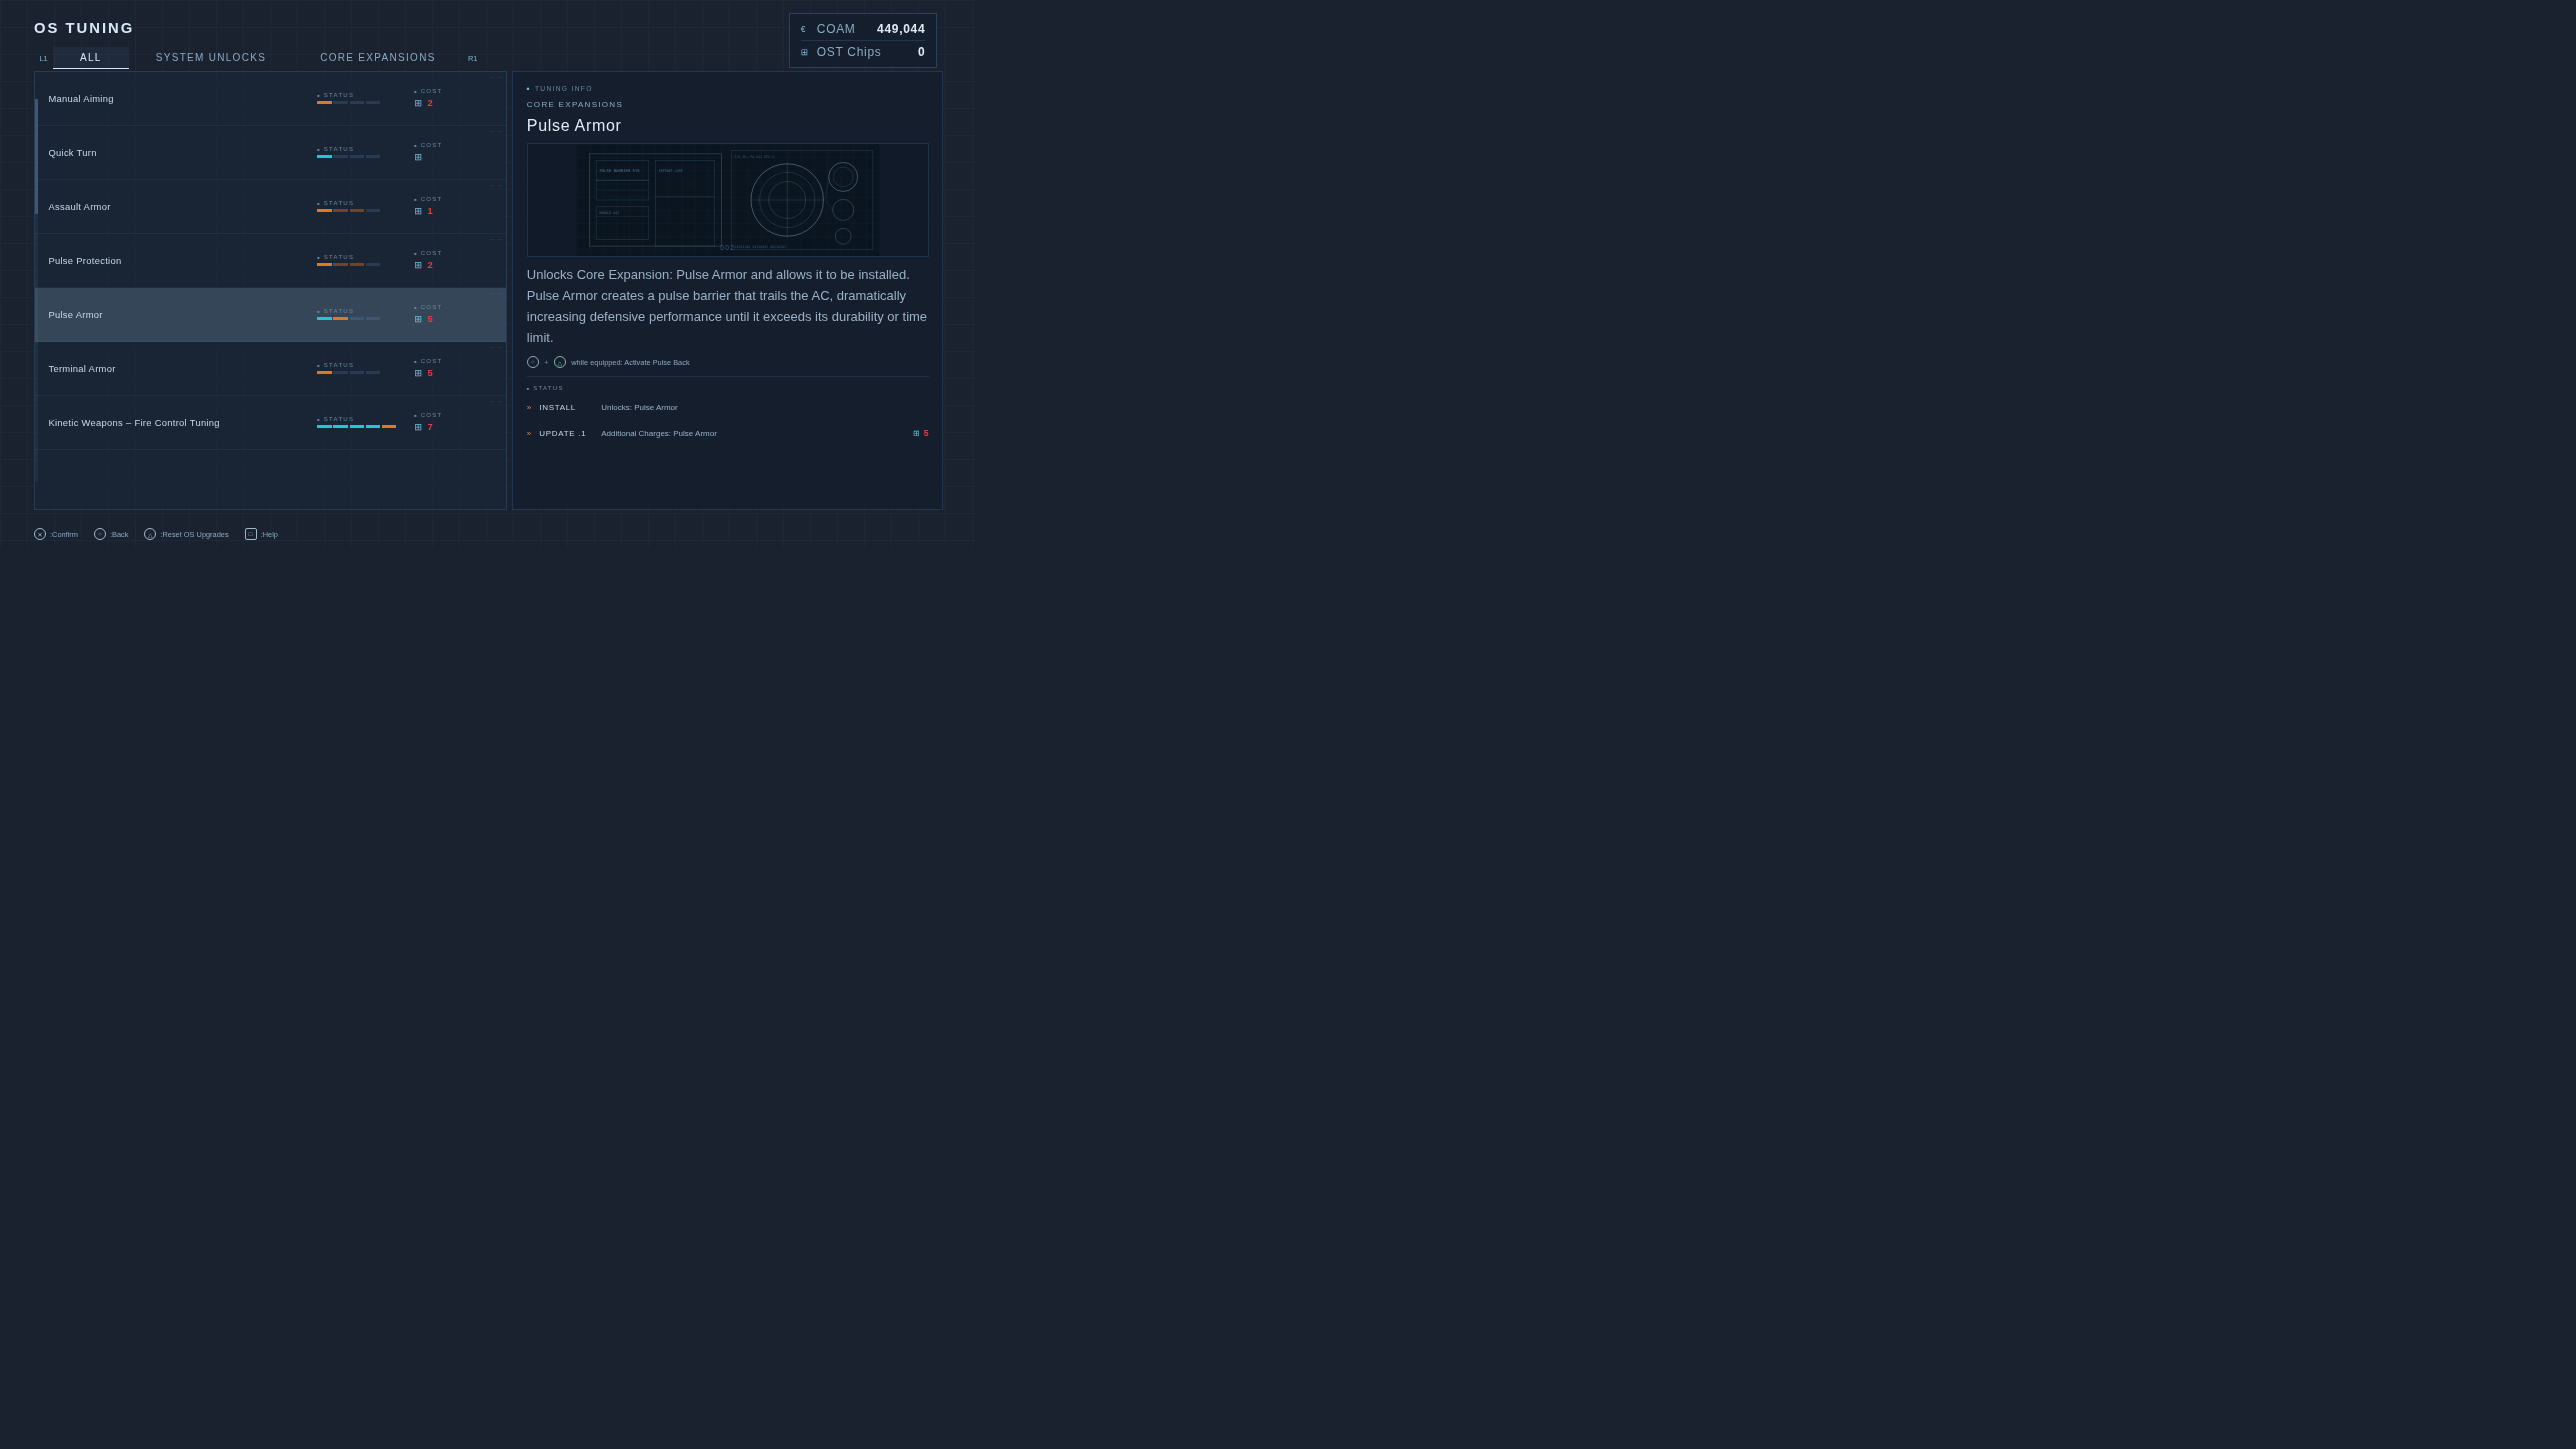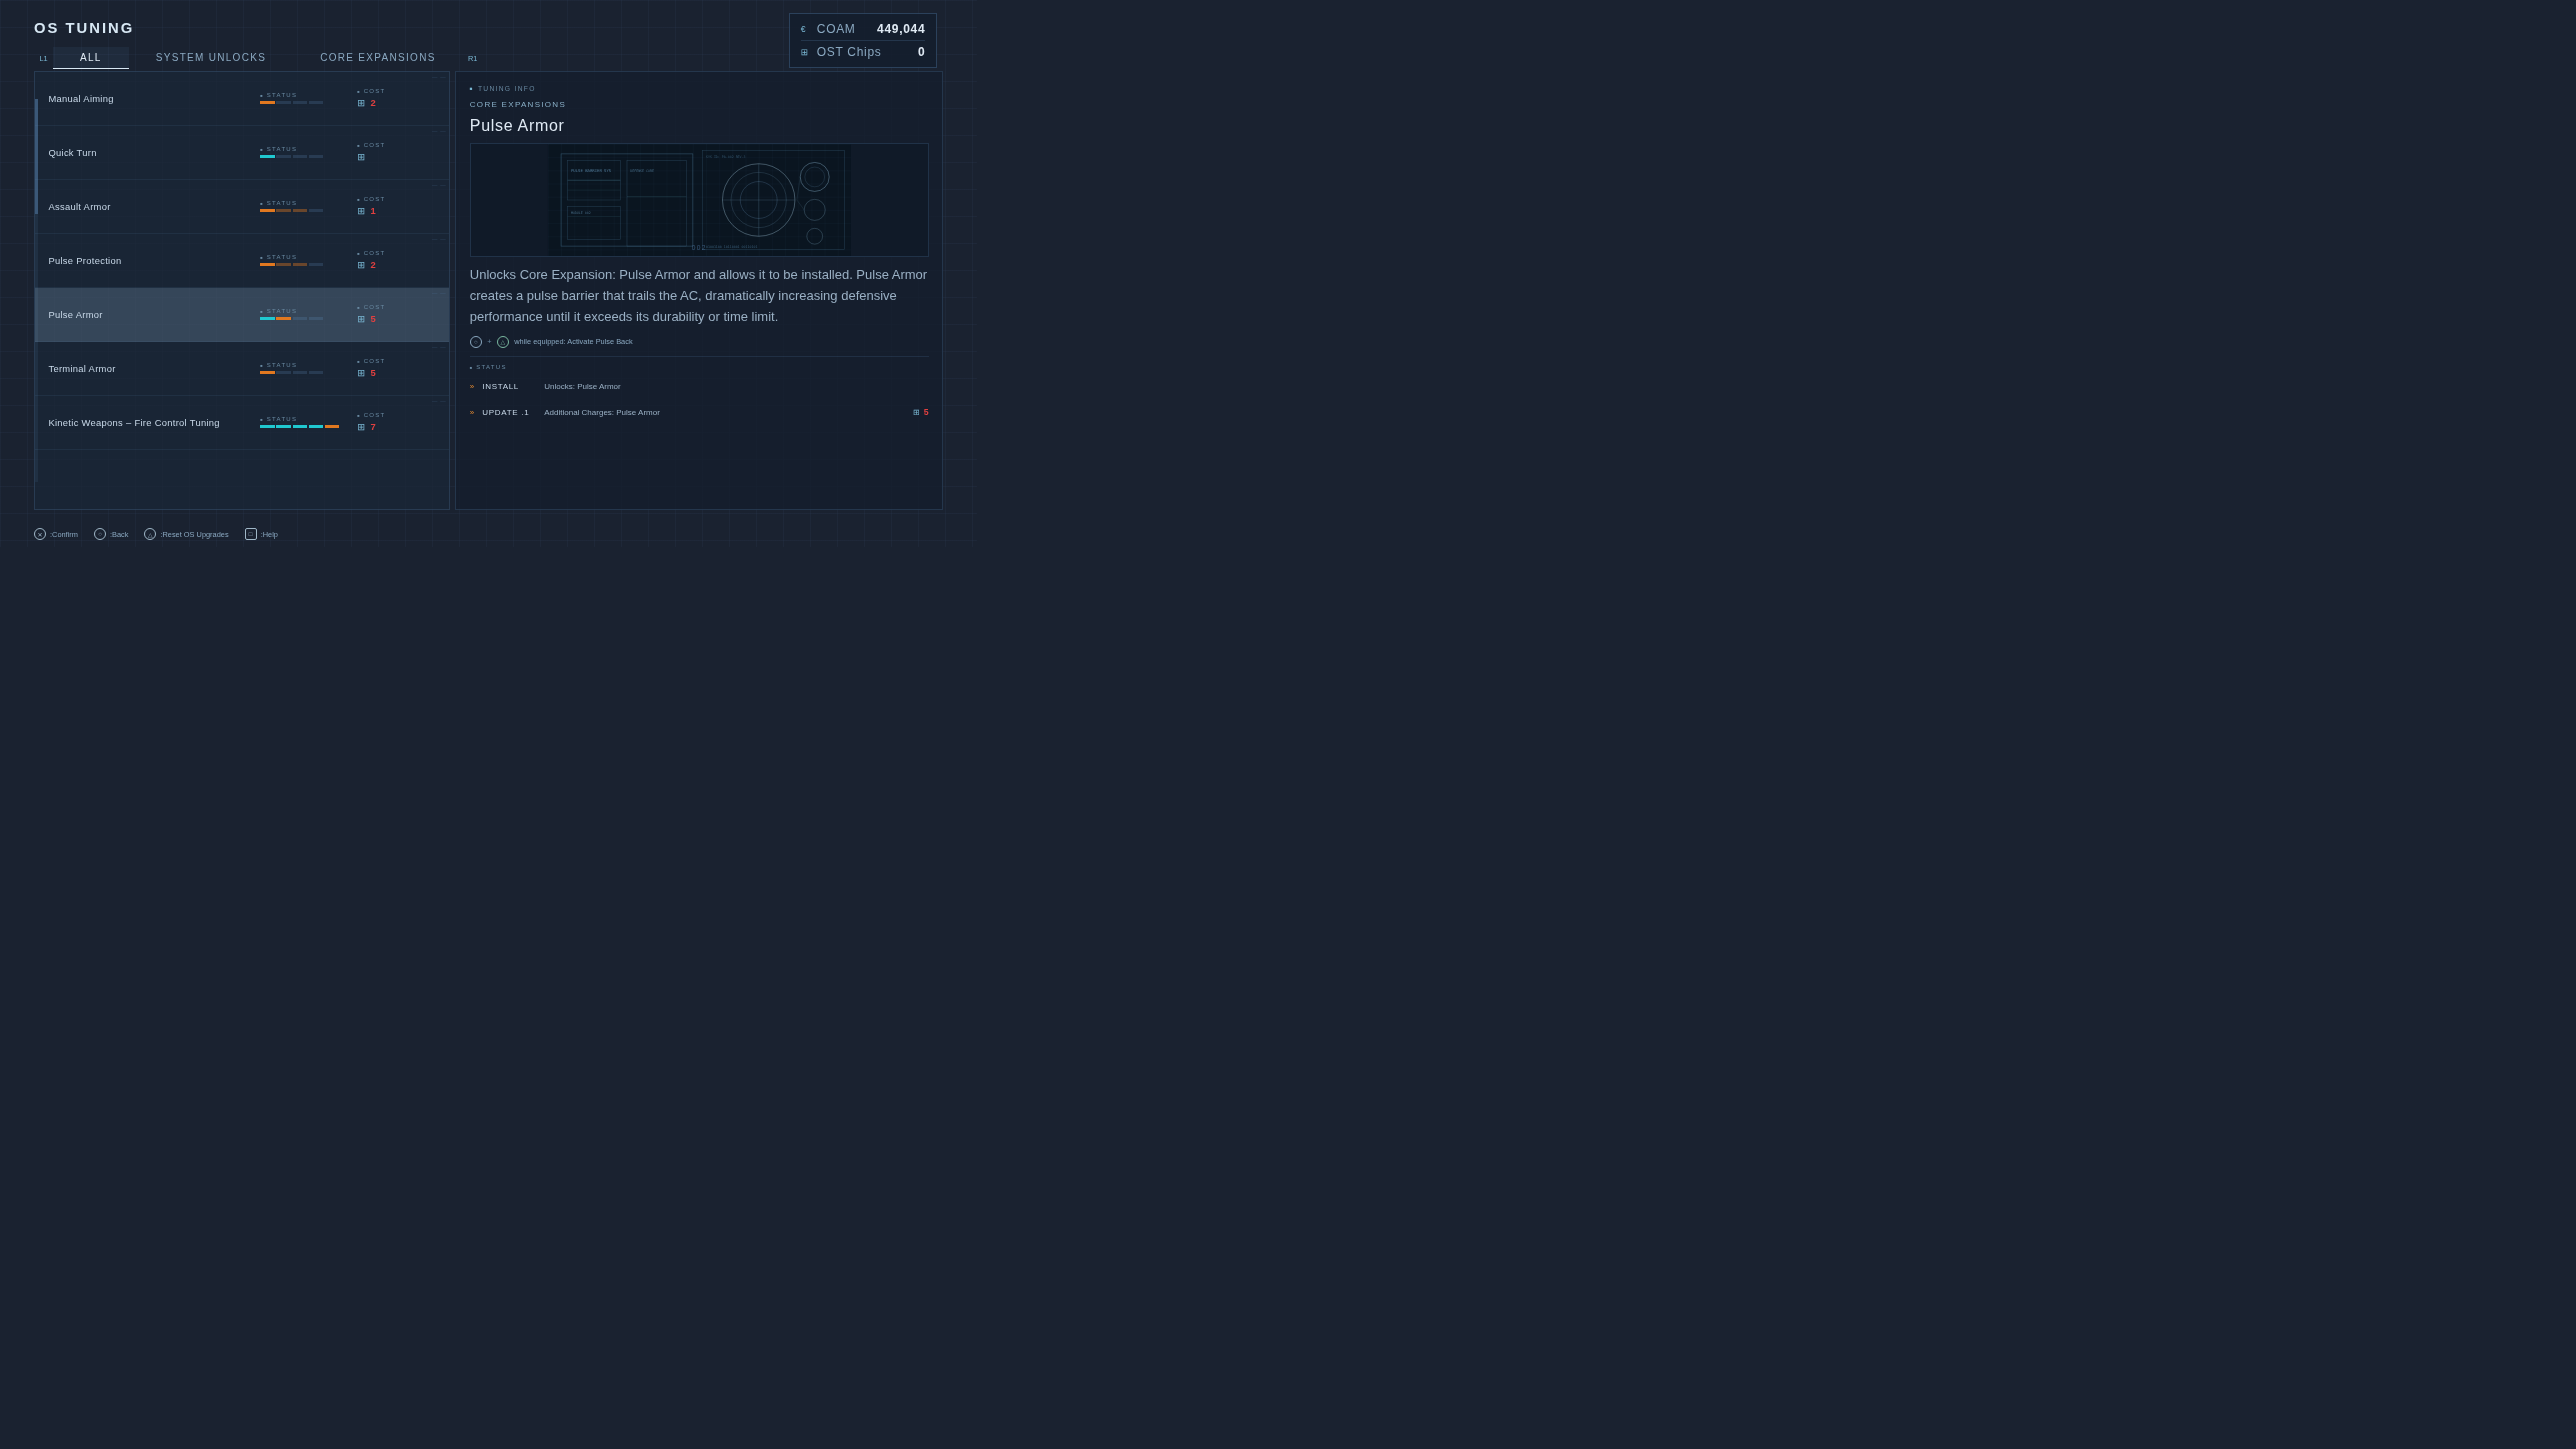--- a/index.html
+++ b/index.html
@@ -118,21 +118,21 @@
     
     .content-area {
       display: flex;
       gap: 0;
       height: calc(100% - 54px);
       margin-top: 1.3px;
     }
 
     
     .list-panel {
-      width: 416px;
+      width: 473px;
       background: rgba(25,38,55,0.7);
       border: 0.7px solid rgba(100,150,200,0.2);
       overflow-y: auto;
       position: relative;
     }
 
     
     .scroll-indicator {
       position: absolute;
       left: 0;

